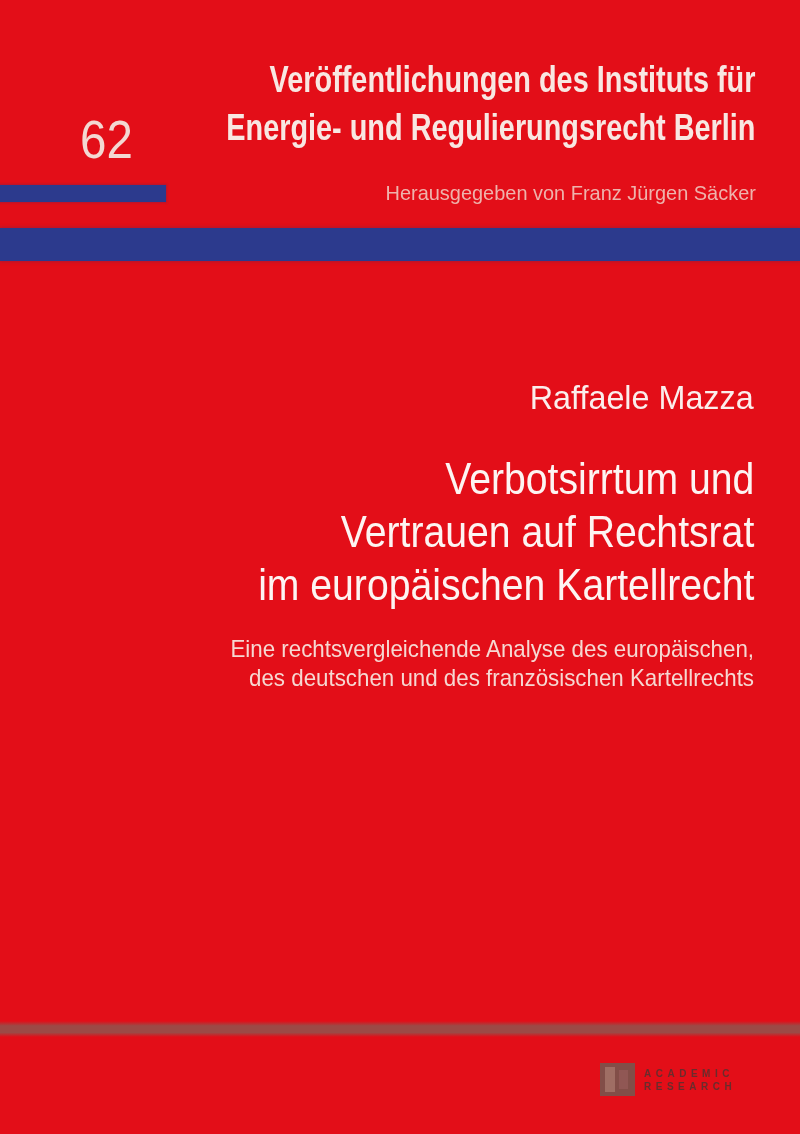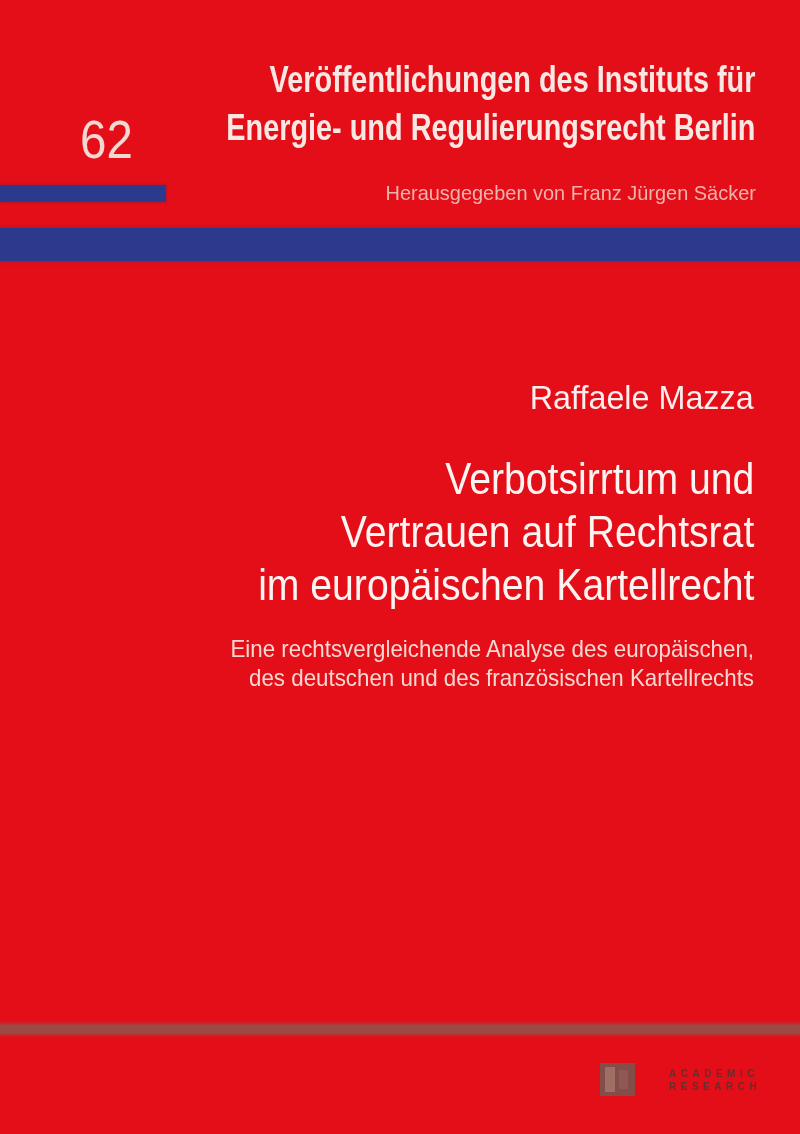--- a/index.html
+++ b/index.html
@@ -125,21 +125,20 @@
   }
   .publisher-logo {
     position: absolute;
     left: 600px;
     top: 1063px;
     width: 160px;
     height: 36px;
     display: flex;
     align-items: flex-start;
     opacity: 0.8;
-    gap: 25px;
   }
   .logo-square {
     position: relative;
     width: 35px;
     height: 33px;
     background: #6b5e55;
     flex: 0 0 auto;
   }
   .logo-square .mark-a {
     position: absolute;

